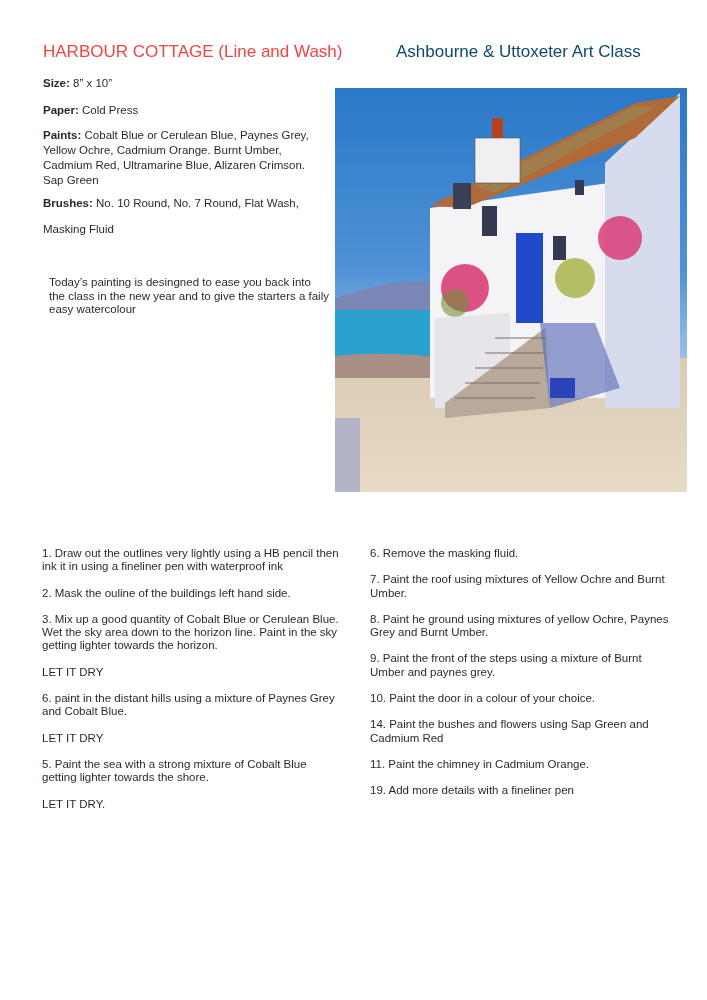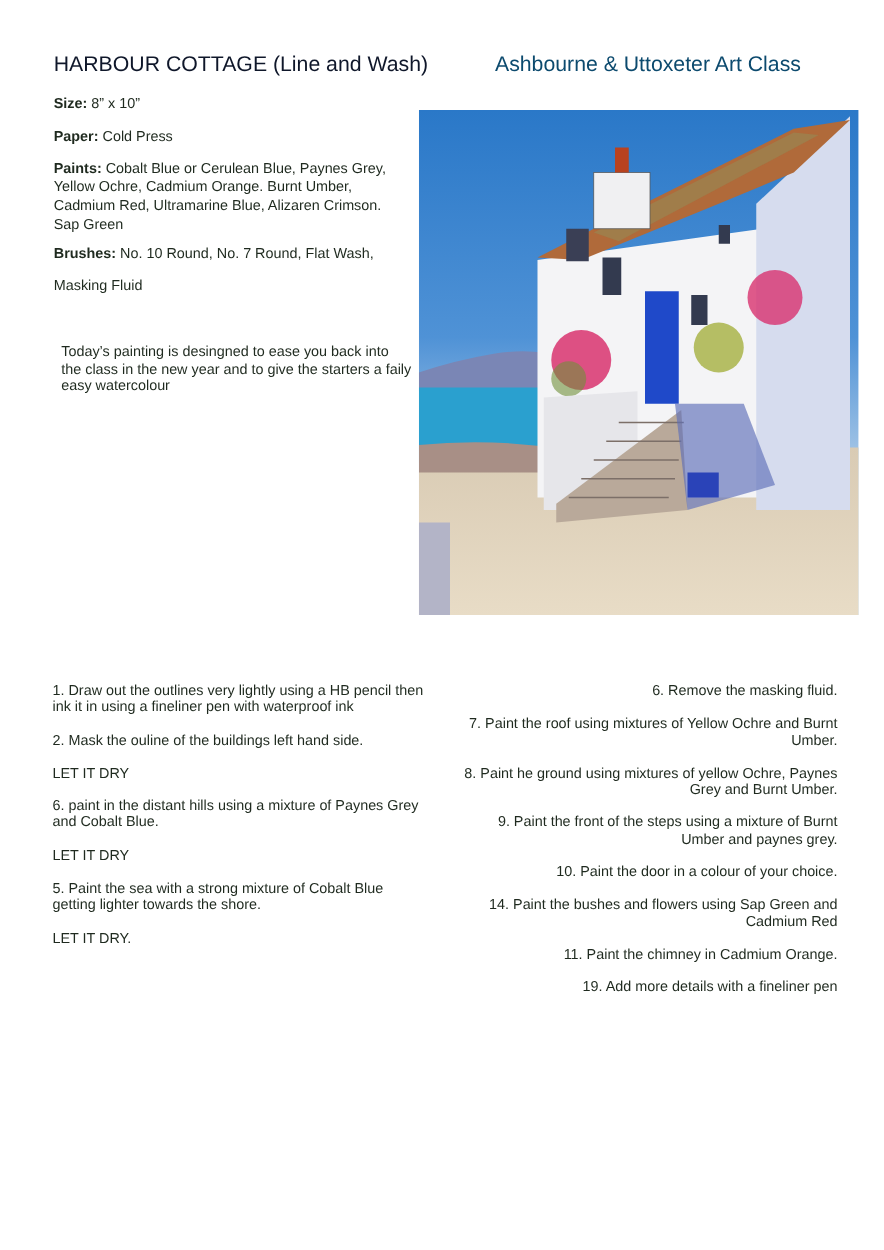--- a/index.html
+++ b/index.html
@@ -1,27 +1,27 @@
 <!DOCTYPE html>
 <html><head>
 <meta charset="utf-8">
 <style>
   html, body { margin:0; padding:0; background:#ffffff; }
   body { width:707px; height:1000px; position:relative; overflow:hidden;
          font-family:"Liberation Sans", "DejaVu Sans", sans-serif; color:#1f2a1f; }
-  .title { position:absolute; left:43px; top:42px; font-size:17px; color:#0f172a; white-space:nowrap; }
+  .title { position:absolute; left:43px; top:42px; font-size:17px; color:#ef4444; white-space:nowrap; }
   .org { position:absolute; left:396px; top:42px; font-size:17px; color:#0c4a6e; white-space:nowrap; }
   .spec { position:absolute; left:43px; font-size:11.5px; line-height:15px; width:280px; }
   .spec b { font-weight:bold; }
   .intro { position:absolute; left:49px; top:276px; width:280px; font-size:11.5px; line-height:13.5px; }
   .painting { position:absolute; left:335px; top:88px; width:352px; height:404px; overflow:hidden; }
   .steps { position:absolute; font-size:11.5px; line-height:13.3px; }
   .steps p { margin:0 0 13px 0; }
   .col1 { left:42px; top:547px; width:300px; }
-  .col2 { left:370px; top:547px; width:300px;text-align:right; }
+  .col2 { left:370px; top:547px; width:300px; }
 </style>
 </head>
 <body>
 
 <div class="title">HARBOUR COTTAGE (Line and Wash)</div>
 <div class="org">Ashbourne &amp; Uttoxeter Art Class</div>
 
 <div class="spec" style="top:76px">
   <b>Size:</b>
   <span>8” x 10”</span>
@@ -89,20 +89,21 @@
     <polygon points="205,235 260,235 285,300 215,320" fill="#5e6fb8" opacity="0.65"></polygon>
     <rect x="215" y="290" width="25" height="20" fill="#2a43b8"></rect>
 
     <rect x="0" y="330" width="25" height="74" fill="#b3b4c7"></rect>
   </svg>
 </div>
 
 <div class="steps col1">
   <p>1. Draw out the outlines very lightly using a HB pencil then ink it in using a fineliner pen with waterproof ink</p>
   <p>2. Mask the ouline of the buildings left hand side.</p>
+  <p>3.  Mix up a good quantity of Cobalt Blue or Cerulean Blue. Wet the sky area down to the horizon line. Paint in the sky getting lighter towards the horizon.</p>
   <p>LET IT DRY</p>
   <p>6. paint in the distant hills using a mixture of Paynes Grey and Cobalt Blue.</p>
   <p>LET IT DRY</p>
   <p>5. Paint the sea with a strong mixture of Cobalt Blue getting lighter towards the shore.</p>
   <p>LET IT DRY.</p>
 </div>
 
 <div class="steps col2">
   <p>6. Remove the masking fluid.</p>
   <p>7. Paint the roof using mixtures of Yellow Ochre and Burnt Umber.</p>

